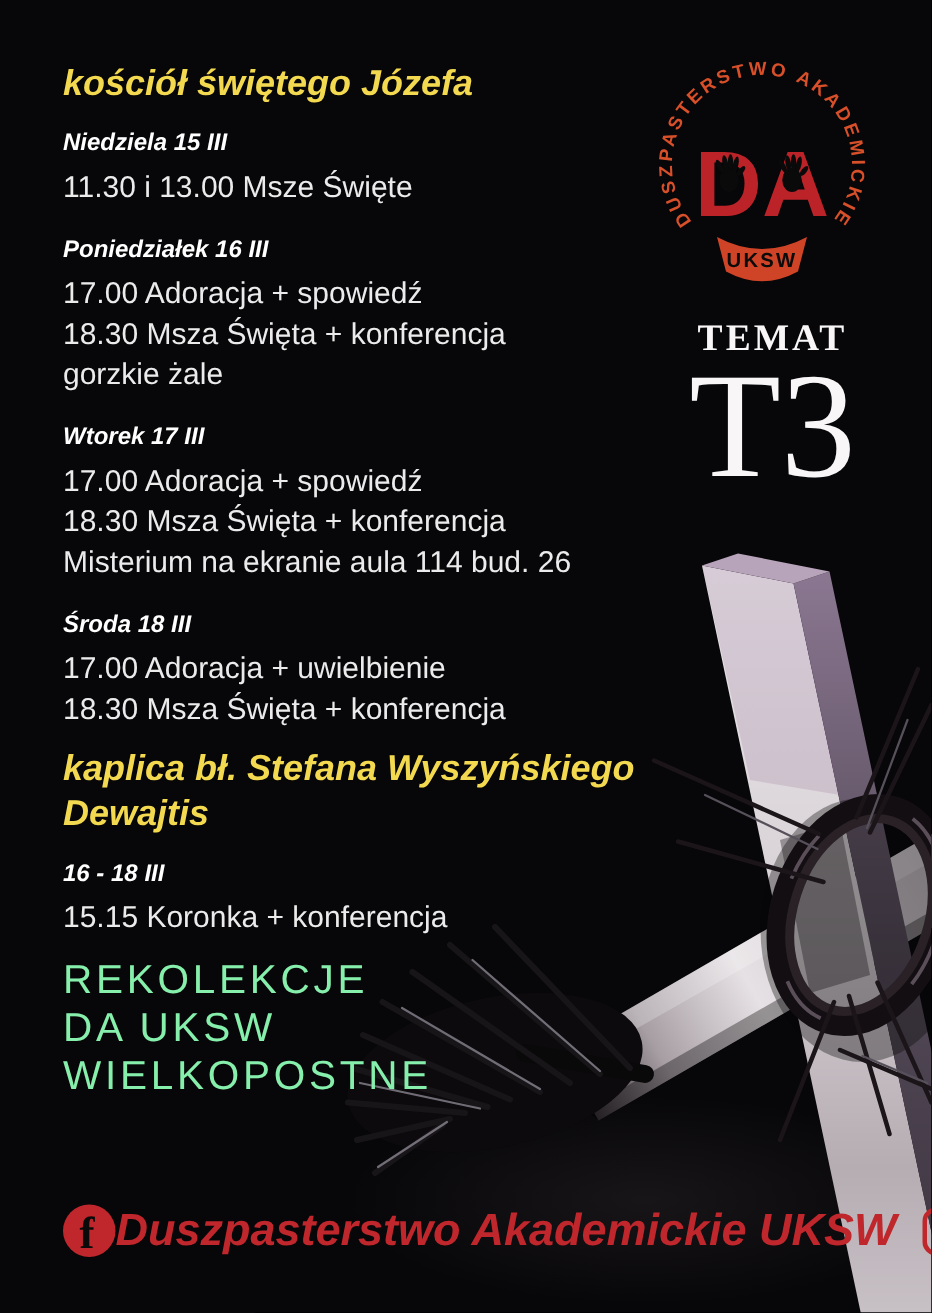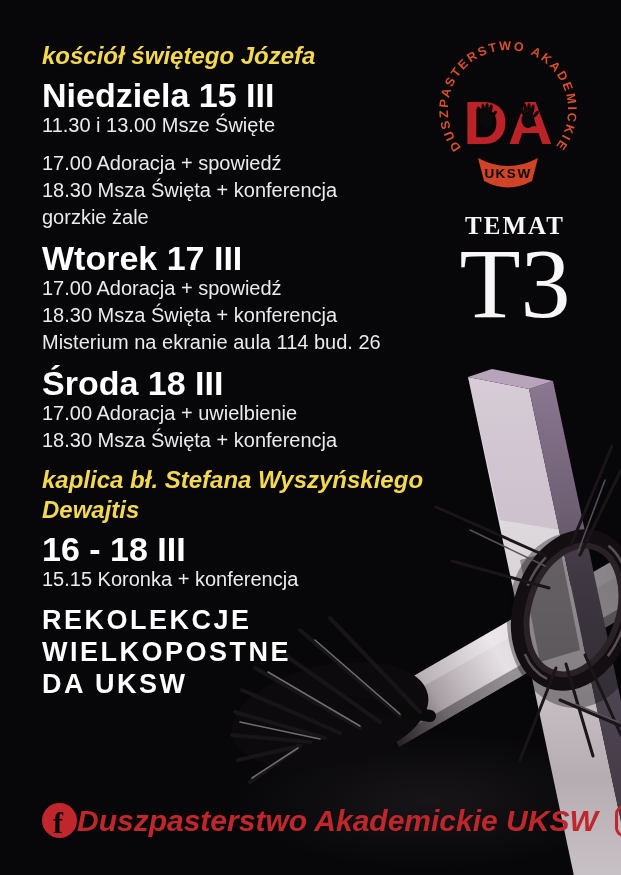--- a/index.html
+++ b/index.html
@@ -8,25 +8,25 @@
     background:#070608;
     font-family:"Liberation Sans",sans-serif;
   }
   .photo{position:absolute;left:0;top:0;z-index:0;}
   .content{position:absolute;left:42px;top:41px;width:436px;z-index:2;}
   .h-yellow{
     color:#f3d94f;font-size:24px;font-weight:bold;font-style:italic;
     line-height:30px;margin:0 0 8px 0;
   }
   .day{margin-bottom:11px;}
-  .day-title{color:#ffffff;font-weight:bold;font-size:34px;line-height:33px;}
+  .day-title{color:#ffffff;font-weight:bold;font-size:16px;line-height:33px;font-style:italic;}
   .day-line{color:#ecebec;font-size:20px;line-height:27px;}
   .section-2{}
   .big-title{
-    color:#ffffff;font-weight:bold;font-size:27px;
+    color:#86efac;font-weight:normal;font-size:27px;
     line-height:32px;letter-spacing:2.5px;
   }
   .theme{
     position:absolute;left:441px;top:212px;width:148px;z-index:2;
     text-align:center;color:#f8f6f7;font-family:"Liberation Serif",serif;
   }
   .theme-label{font-size:25px;font-weight:bold;letter-spacing:2px;line-height:28px;}
   .theme-code{font-size:100px;font-weight:normal;line-height:88px;}
   .logo{position:absolute;left:426px;top:30px;z-index:2;}
   .footer{
@@ -153,20 +153,21 @@
 
   <div class="content">
     <div class="h-yellow">kościół świętego Józefa</div>
 
     <div class="day">
       <div class="day-title">Niedziela 15 III</div>
       <div class="day-line">11.30 i 13.00 Msze Święte</div>
     </div>
 
     <div class="day">
+      <div class="day-title">Poniedziałek 16 III</div>
       <div class="day-line">17.00 Adoracja + spowiedź</div>
       <div class="day-line">18.30 Msza Święta + konferencja</div>
       <div class="day-line">gorzkie żale</div>
     </div>
 
     <div class="day">
       <div class="day-title">Wtorek 17 III</div>
       <div class="day-line">17.00 Adoracja + spowiedź</div>
       <div class="day-line">18.30 Msza Święta + konferencja</div>
       <div class="day-line">Misterium na ekranie aula 114 bud. 26</div>
@@ -180,22 +181,22 @@
 
     <div class="h-yellow section-2">kaplica bł. Stefana Wyszyńskiego Dewajtis</div>
 
     <div class="day">
       <div class="day-title">16 - 18 III</div>
       <div class="day-line">15.15 Koronka + konferencja</div>
     </div>
 
     <div class="big-title">
       <div>REKOLEKCJE</div>
+      <div>DA UKSW</div>
       <div>WIELKOPOSTNE</div>
-      <div>DA UKSW</div>
     </div>
   </div>
 
   <svg class="logo" width="164" height="168" viewBox="0 0 164 168" aria-hidden="true">
     <defs>
       <path id="circPath" d="M 38.2 121 A 60 60 0 1 1 125.8 121"></path>
     </defs>
     <text font-family="Liberation Sans,sans-serif" font-weight="bold" font-size="12.5" letter-spacing="2.2" fill="#d7502a">
       <textPath href="#circPath" startOffset="50%" text-anchor="middle">DUSZPASTERSTWO AKADEMICKIE</textPath>
     </text>

